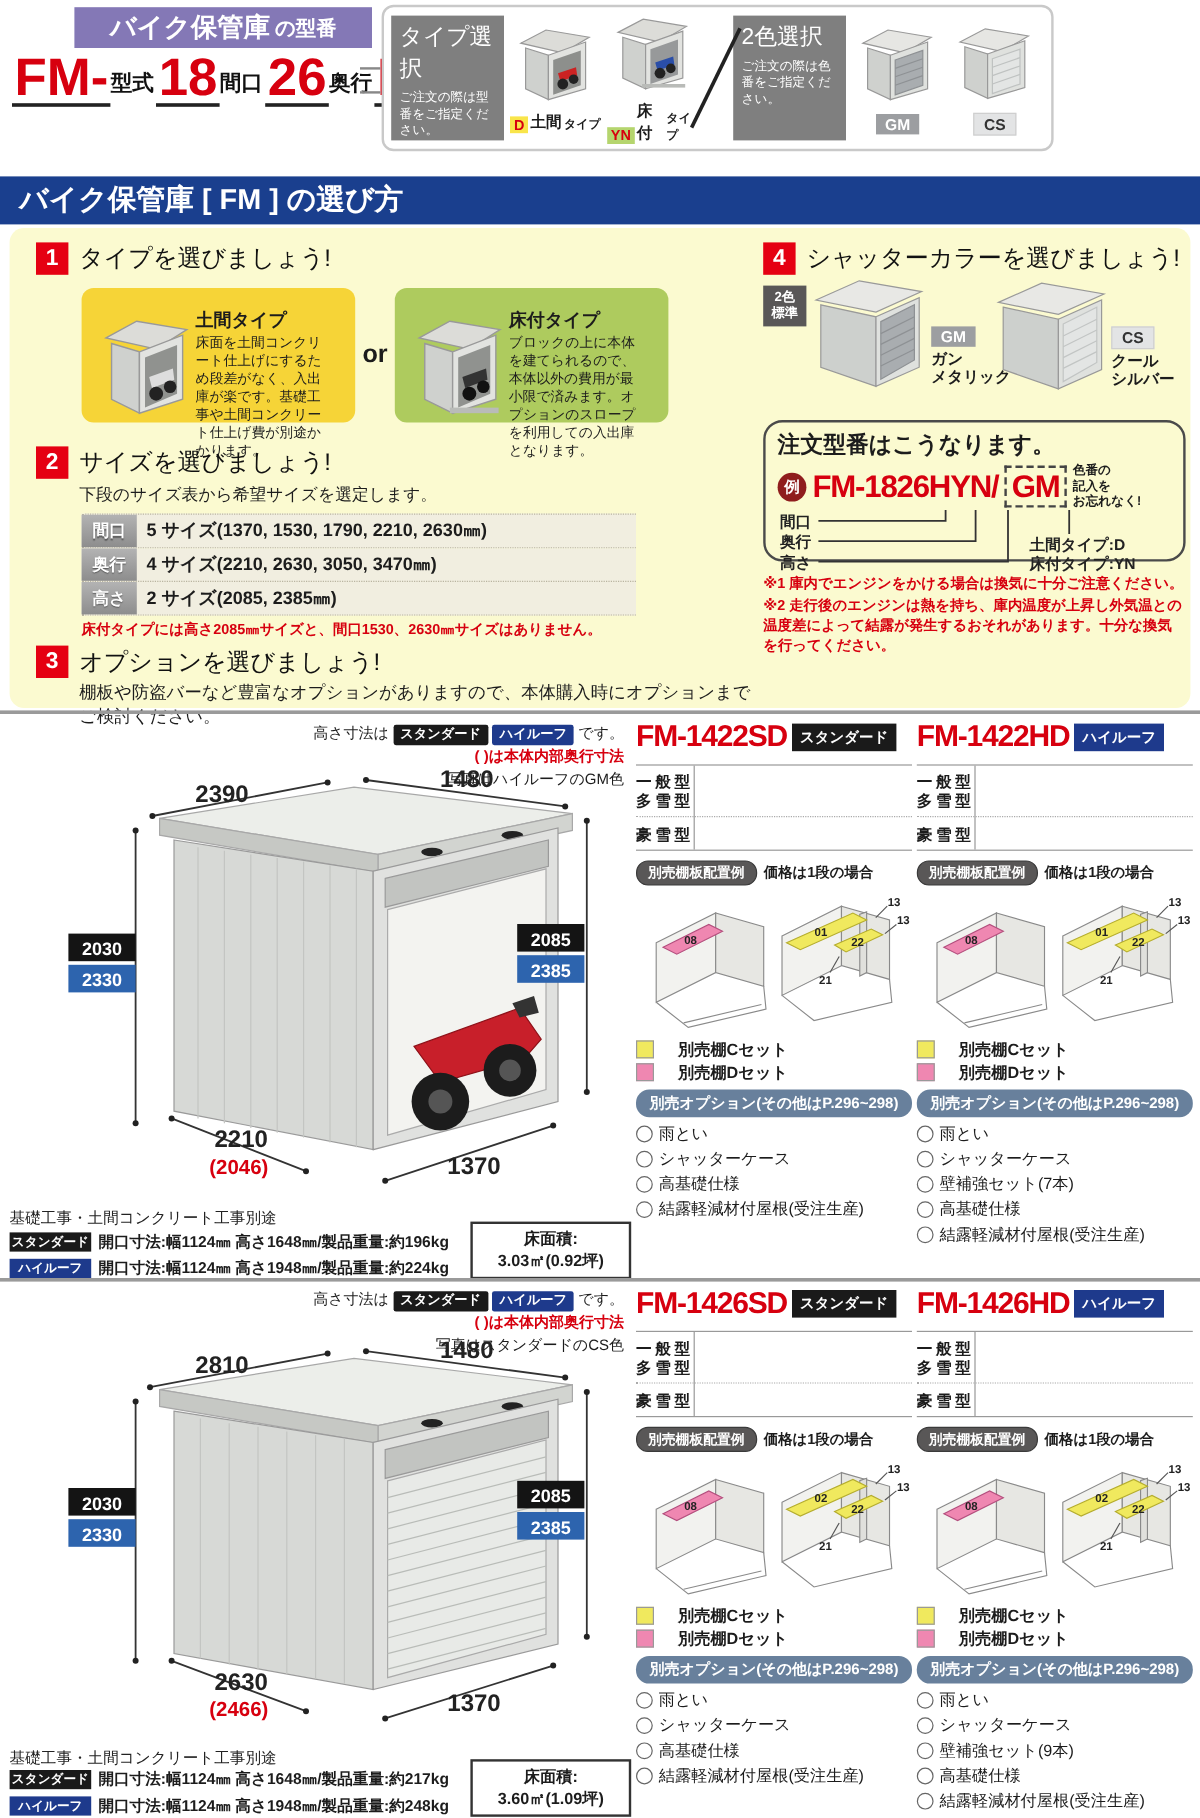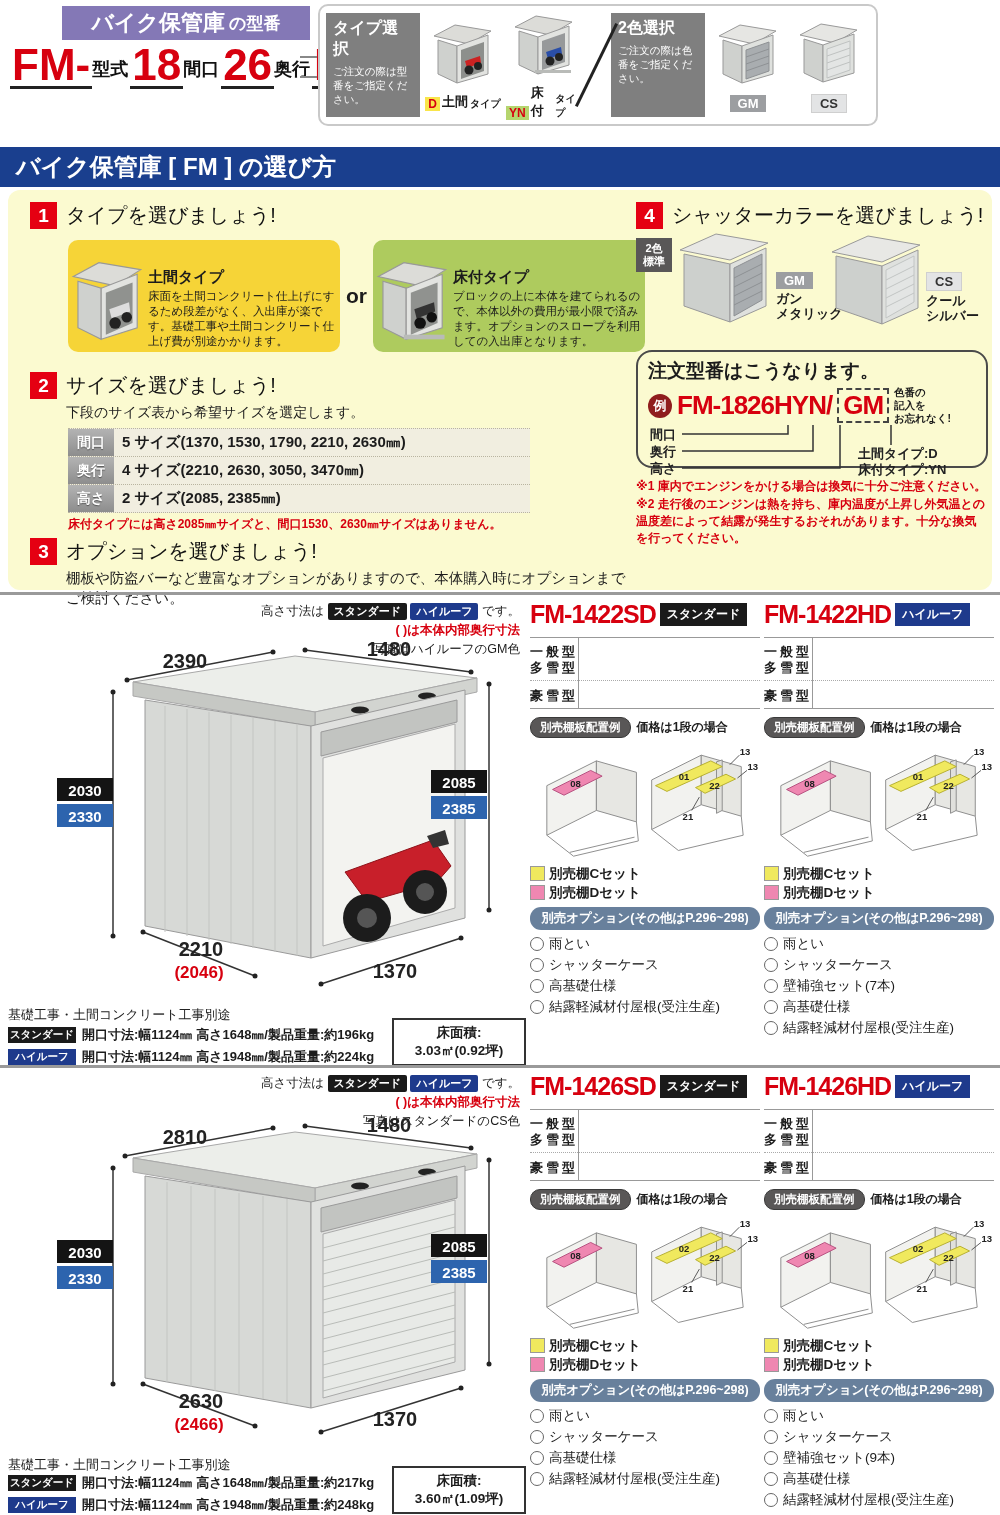--- a/index.html
+++ b/index.html
@@ -15,41 +15,41 @@
   .mseg{display:flex;flex-direction:row;align-items:center;margin-right:2px;}
   .mseg .mt{font-size:44px;line-height:0.95;font-weight:bold;color:#d7000f;border-bottom:3px solid #222;padding:0 2px;}
   .mseg .ml{font-size:18px;font-weight:bold;margin-top:5px;color:#111;}
   .mseg.noline .mt{border-bottom:3px solid transparent;}
   .mbox{display:flex;border:2px solid #777;padding:0 3px;margin-left:4px;}
   .conn{background:#888;height:2px;width:17px;}
   
   .tr-box{left:318px;top:4px;width:560px;height:122px;border:2px solid #c9c9c9;border-radius:10px;
     display:flex;align-items:center;padding:4px 6px;box-sizing:border-box;gap:5px;background:#fff;}
   .sel-box{width:94px;height:104px;background:#7f7f7f;color:#fff;padding:5px 7px;box-sizing:border-box;}
-  .sel-box .st{font-size:16px;font-weight:bold;margin-bottom:4px;}
+  .sel-box .st{font-size:19px;font-weight:normal;margin-bottom:4px;}
   .sel-box .sb{font-size:10.5px;line-height:1.35;}
   .shed-col{display:flex;flex-direction:column;align-items:center;width:76px;}
   .shed-lab{display:flex;align-items:flex-end;gap:2px;margin-top:2px;}
   .code-badge{font-size:12px;font-weight:bold;padding:0 3px;color:#d7000f;}
   .code-d{background:#f9e54a;}
   .code-yn{background:#b5d56e;}
   .shed-lab .nm{font-size:13px;font-weight:bold;}
   .shed-lab .sx{font-size:10px;font-weight:bold;}
   .slash{width:3px;height:92px;background:#222;transform:rotate(26deg);margin:0 8px;}
   .gm-badge{background:#9c9ea1;color:#fff;font-size:13px;font-weight:bold;padding:1px 8px;margin-top:4px;}
   .cs-badge{background:#e3e4e5;color:#333;font-size:13px;font-weight:bold;padding:1px 8px;margin-top:4px;border:1px solid #cfcfcf;}
   
   .g-header{left:0;top:147px;width:1000px;height:40px;background:#1a3f8e;color:#fff;
     font-size:24px;font-weight:bold;line-height:40px;padding-left:16px;box-sizing:border-box;}
   .panel{left:8px;top:190px;width:984px;height:400px;background:#fbfad0;border-radius:12px;}
   .step-head{display:flex;align-items:center;gap:9px;}
   .stepnum{width:27px;height:27px;background:#e50012;color:#fff;font-size:19px;font-weight:bold;
     display:flex;align-items:center;justify-content:center;flex:none;}
   .step-title{font-size:20px;font-weight:normal;color:#111;}
-  .type-box{width:272px;height:112px;border-radius:10px;display:flex;padding:3px;box-sizing:border-box;gap:5px;align-items:flex-end;}
+  .type-box{width:228px;height:112px;border-radius:10px;display:flex;padding:18px;box-sizing:border-box;gap:5px;}
   .type-box .tb-txt{flex:1;}
   .tb-title{font-size:15px;font-weight:bold;margin-bottom:2px;}
   .tb-body{font-size:11.5px;line-height:1.3;}
   .doma{background:#f6d437;}
   .yuka{background:#aecb5e;}
   .or-txt{font-size:21px;font-weight:bold;align-self:center;margin:0 6px;}
   .sub-txt{font-size:14px;}
   .size-table{width:462px;}
   .size-row{display:flex;align-items:stretch;border-bottom:1px dotted #b9b4a0;background:#f1eee0;}
   .size-row:first-child{border-top:1px dotted #b9b4a0;}
@@ -88,21 +88,21 @@
   .v-model{font-size:25px;font-weight:bold;color:#d7000f;letter-spacing:-1px;}
   .v-badge{font-size:12px;font-weight:bold;color:#fff;padding:3px 7px;flex:none;}
   .price-table{position:relative;height:70px;border-top:1.5px solid #999;border-bottom:1.5px solid #999;margin-top:8px;}
   .price-table .lab{position:absolute;left:0;font-size:13px;font-weight:600;letter-spacing:3px;}
   .price-table .vline{position:absolute;left:48px;top:0;bottom:0;width:1px;background:#999;}
   .price-table .dot{position:absolute;left:0;right:0;top:42px;border-top:1.5px dotted #aaa;}
   .shelf-badge-row{display:flex;align-items:center;gap:6px;margin-top:8px;}
   .shelf-pill{background:#595757;border:1px solid #3a3a3a;color:#fff;font-size:11.5px;font-weight:bold;
     padding:2px 9px;border-radius:10px;}
   .shelf-note{font-size:12px;font-weight:600;}
-  .legend-row{display:flex;align-items:center;gap:4px;height:19px;text-align:center;}
+  .legend-row{display:flex;align-items:center;gap:20px;height:19px;text-align:center;}
   .swatch{width:13px;height:13px;border:1px solid #999;flex:none;}
   .sw-c{background:#f0e95e;}
   .sw-d{background:#ef87b1;}
   .legend-txt{font-size:13.5px;font-weight:bold;}
   .opt-pill{background:#68809c;color:#fff;font-size:12.5px;font-weight:bold;text-align:center;
     border-radius:11px;padding:3px 0;width:230px;}
   .opt-row{display:flex;align-items:center;gap:5px;height:21px;}
   .opt-circle{width:12px;height:12px;border:1.5px solid #666;border-radius:50%;background:#fff;flex:none;}
   .opt-txt{font-size:13.5px;}
   svg text{font-family:"Liberation Sans","DejaVu Sans",sans-serif;}

